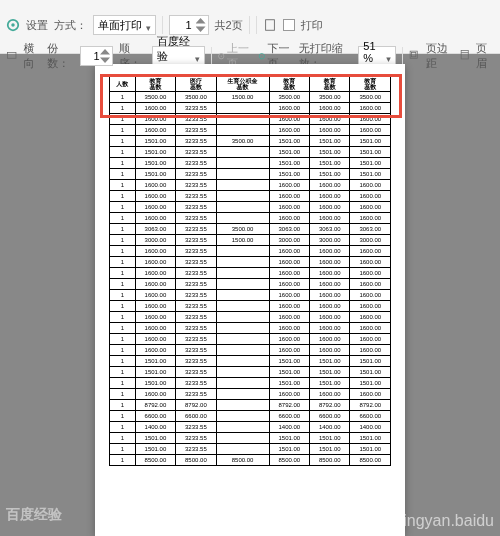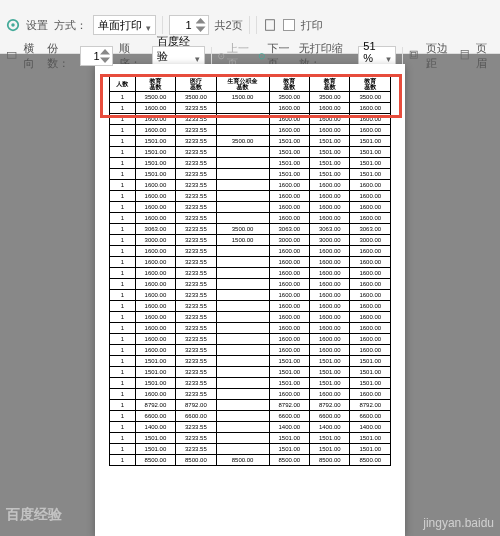--- a/index.html
+++ b/index.html
@@ -15,21 +15,21 @@
 .sep { width: 1px; height: 18px; background: #ddd; }
 .btn-txt { color: #555; font-size: 11px; display: inline-flex; align-items: center; gap: 2px; }
 .btn-txt.disabled { color: #aaa; }
 .chk { width: 12px; height: 12px; border: 1px solid #999; background: #fff; display: inline-block; }
 .preview { background: #888; height: 482px; padding: 10px 0 0 0; display: flex; justify-content: center; overflow: hidden; }
 .page { background: #fff; width: 310px; padding: 12px 14px; box-shadow: 0 2px 8px rgba(0,0,0,0.3); }
 .tbl { width: 100%; border-collapse: collapse; font-size: 6px; }
 .tbl th, .tbl td { border: 1px solid #000; padding: 1px 2px; text-align: center; height: 11px; line-height: 1; }
 .tbl th { font-weight: bold; }
 .highlight { position: absolute; border: 3px solid #e74c3c; pointer-events: none; left: 100px; top: 74px; width: 302px; height: 44px; }
-.watermark { position: absolute; right: 6px; bottom: 6px; font-size: 12px; color: #fff; opacity: 0.6; text-align: right; }
+.watermark { position: absolute; right: 6px; bottom: 6px; font-size: 16px; color: #fff; opacity: 0.6; text-align: right; }
 .baidu { position: absolute; left: 6px; bottom: 12px; font-size: 14px; color: #fff; opacity: 0.5; font-weight: bold; }
 </style>
 </head>
 <body>
 
 <div class="toolbar">
   <div class="toolbar-row">
     <span class="ico"><svg viewBox="0 0 16 16">
           <circle cx="8" cy="8" r="6" fill="none" stroke="#4a9" stroke-width="2"></circle>
           <circle cx="8" cy="8" r="2" fill="#4a9"></circle>

